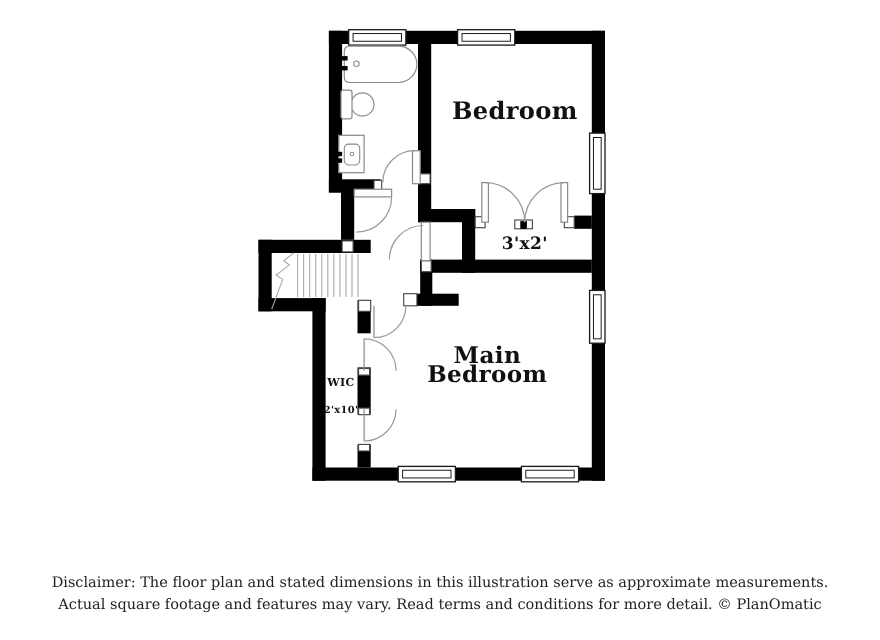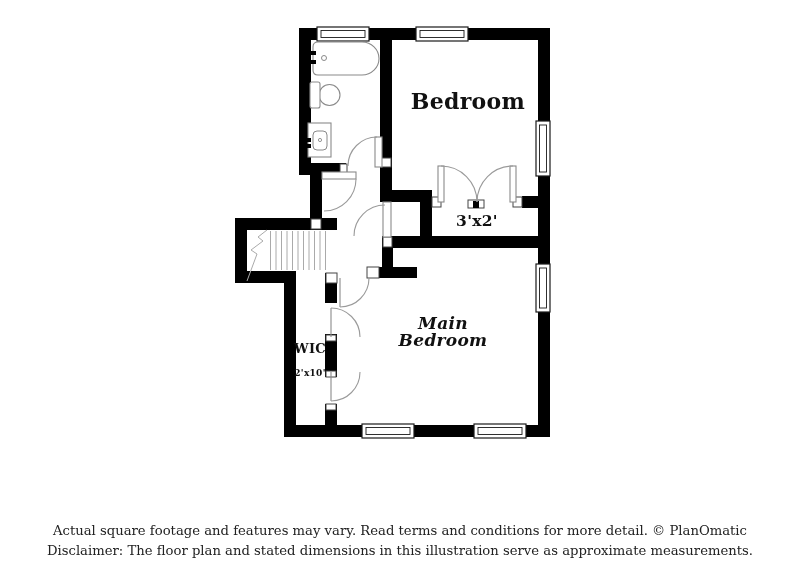--- a/index.html
+++ b/index.html
@@ -6,24 +6,24 @@
   .page{position:relative;width:800px;height:582px;background:#fff;overflow:hidden;
         font-family:"DejaVu Serif","Liberation Serif",serif;}
   .plan-svg{position:absolute;left:0;top:0;}
   .room-label{position:absolute;text-align:center;color:#111;font-weight:bold;}
   .room-name{font-size:22px;line-height:17px;letter-spacing:.3px;}
   .room-dims{font-size:15px;line-height:16px;letter-spacing:.3px;}
   .label-bedroom{left:403px;top:93px;width:130px;}
   .label-hall{left:437px;top:213px;width:80px;}
   .label-hall .room-dims{font-size:15.5px;}
   .label-main{left:388px;top:315px;width:110px;}
-  .label-main .room-name{font-size:17px;line-height:16.5px;font-style:italic;}
+  .label-main .room-name{font-size:21px;line-height:16.5px;}
   .label-main .room-dims{font-size:15.5px;line-height:17px;}
   .label-wic{left:282px;top:344px;width:56px;}
-  .label-wic .room-name{font-size:13px;line-height:10px;}
+  .label-wic .room-name{font-size:10px;line-height:10px;}
   .label-wic .room-dims{font-size:9px;line-height:10px;margin-top:14px;}
   .disclaimer{position:absolute;left:0;top:521px;width:800px;text-align:center;
               color:#222;font-size:13.2px;line-height:19.5px;}
 </style>
 </head>
 <body>
 
 <div class="page">
 
   <svg class="plan-svg" width="800" height="582" viewBox="0 0 800 582">
@@ -173,17 +173,17 @@
   <div class="room-label label-main">
     <div class="room-name">Main Bedroom</div>
   </div>
 
   <div class="room-label label-wic">
     <div class="room-name">WIC</div>
     <div class="room-dims">2'x10'</div>
   </div>
 
   <div class="disclaimer">
+    <div>Disclaimer: The floor plan and stated dimensions in this illustration serve as approximate measurements.</div>
     <div>Actual square footage and features may vary. Read terms and conditions for more detail. © PlanOmatic</div>
-    <div>Disclaimer: The floor plan and stated dimensions in this illustration serve as approximate measurements.</div>
   </div>
 
 </div>
 
 </body></html>

